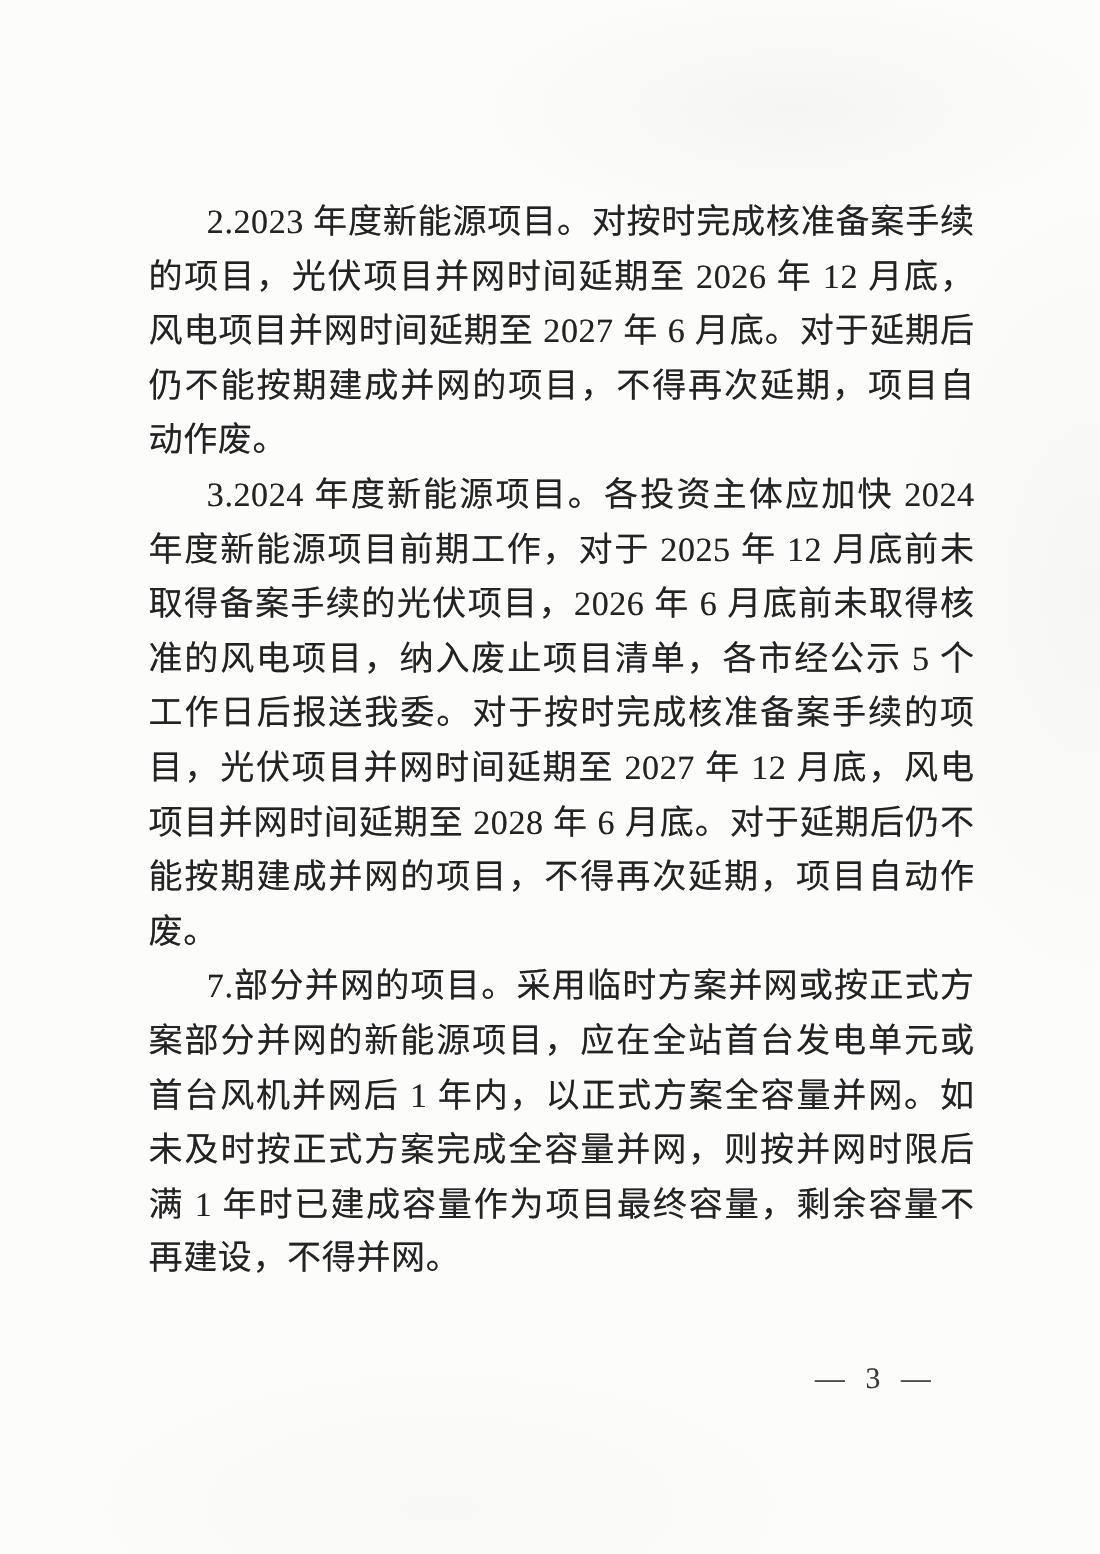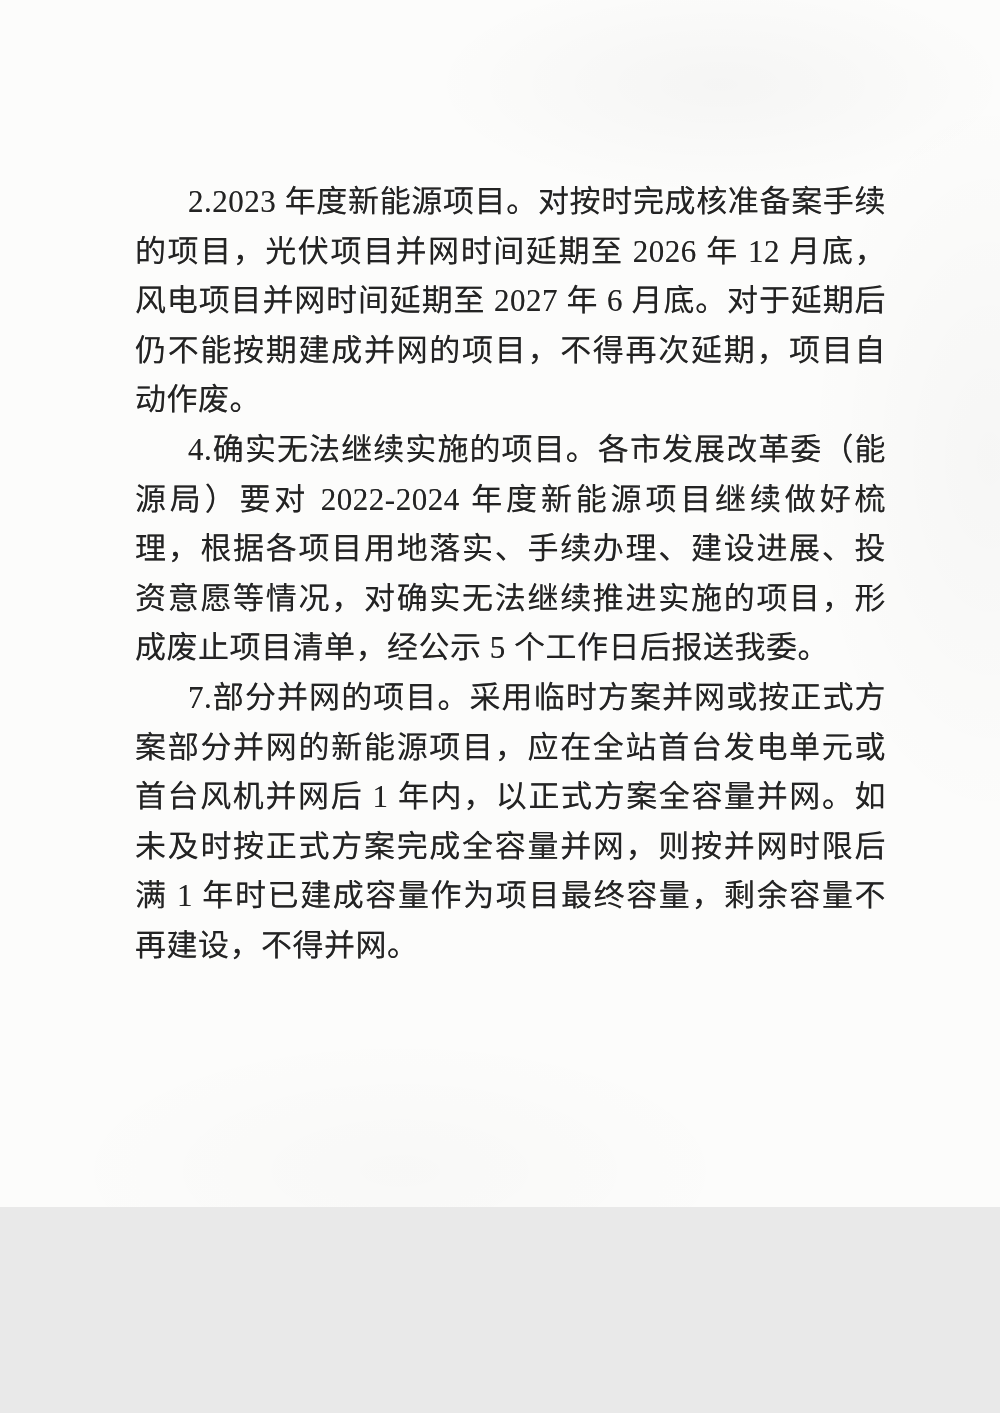--- a/index.html
+++ b/index.html
@@ -4,21 +4,21 @@
 <style>
   :root{
     --paper:#fcfcfb;
     --ink:#232323;
   }
   *{ margin:0; padding:0; box-sizing:border-box; }
   html,body{ background:#e9e9e9; }
   .page{
     position:relative;
     width:1000px;
-    height:1207px;
+    height:1413px;
     margin:0 auto;
     background:
       radial-gradient(ellipse 420px 160px at 72% 7%, rgba(0,0,0,0.028), transparent 70%),
       radial-gradient(ellipse 260px 520px at 99% 38%, rgba(0,0,0,0.022), transparent 72%),
       radial-gradient(ellipse 500px 200px at 40% 97%, rgba(0,0,0,0.015), transparent 70%),
       var(--paper);
     overflow:hidden;
     font-family:"Liberation Serif","DejaVu Serif",serif;
   }
   .doc-body{
@@ -55,22 +55,22 @@
 </style>
 </head>
 <body>
 
 <div class="page">
 
   <main class="doc-body">
 
     <p class="para"><span class="head">2.2023 年度新能源项目。</span><span>对按时完成核准备案手续的项目，光伏项目并网时间延期至 2026 年 12 月底，风电项目并网时间延期至 2027 年 6 月底。对于延期后仍不能按期建成并网的项目，不得再次延期，项目自动作废。</span></p>
 
+    <p class="para"><span class="head">3.2024 年度新能源项目。</span><span>各投资主体应加快 2024 年度新能源项目前期工作，对于 2025 年 12 月底前未取得备案手续的光伏项目，2026 年 6 月底前未取得核准的风电项目，纳入废止项目清单，各市经公示 5 个工作日后报送我委。对于按时完成核准备案手续的项目，光伏项目并网时间延期至 2027 年 12 月底，风电项目并网时间延期至 2028 年 6 月底。对于延期后仍不能按期建成并网的项目，不得再次延期，项目自动作废。</span></p>
 
-    <p class="para"><span class="head">4.确实无法继续实施的项目。</span><span>各市发展改革委（能源局）要对 2022-2024 年度新能源项目继续做好梳理，根据各项目用地落实、手续办理、建设进展、投资意愿等情况，对确实无法继续推进实施的项目，形成废止项目清单，经公示 5 个工作日后报送我委。</span></p>
 
     <p class="para"><span class="head">7.部分并网的项目。</span><span>采用临时方案并网或按正式方案部分并网的新能源项目，应在全站首台发电单元或首台风机并网后 1 年内，以正式方案全容量并网。如未及时按正式方案完成全容量并网，则按并网时限后满 1 年时已建成容量作为项目最终容量，剩余容量不再建设，不得并网。</span></p>
 
   </main>
 
   <footer class="page-footer">
     <span class="page-num">— 3 —</span>
   </footer>
 
 </div>

